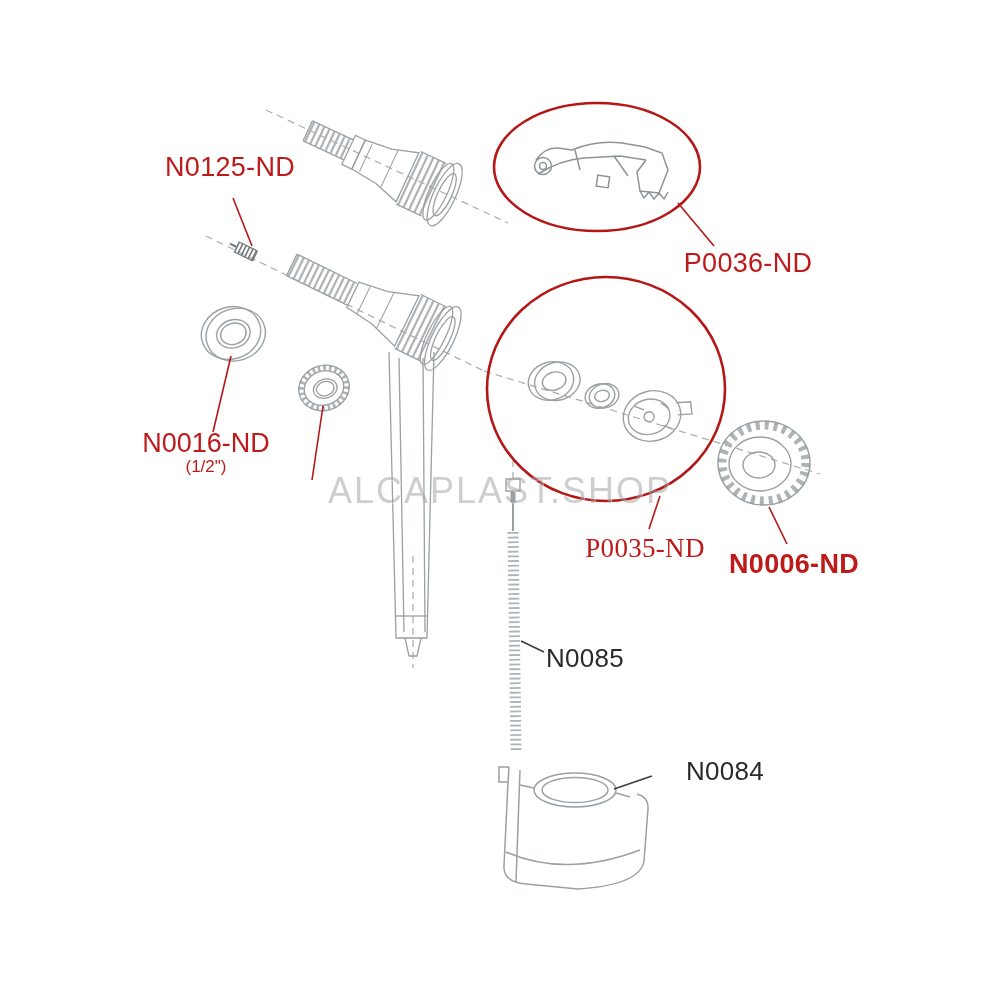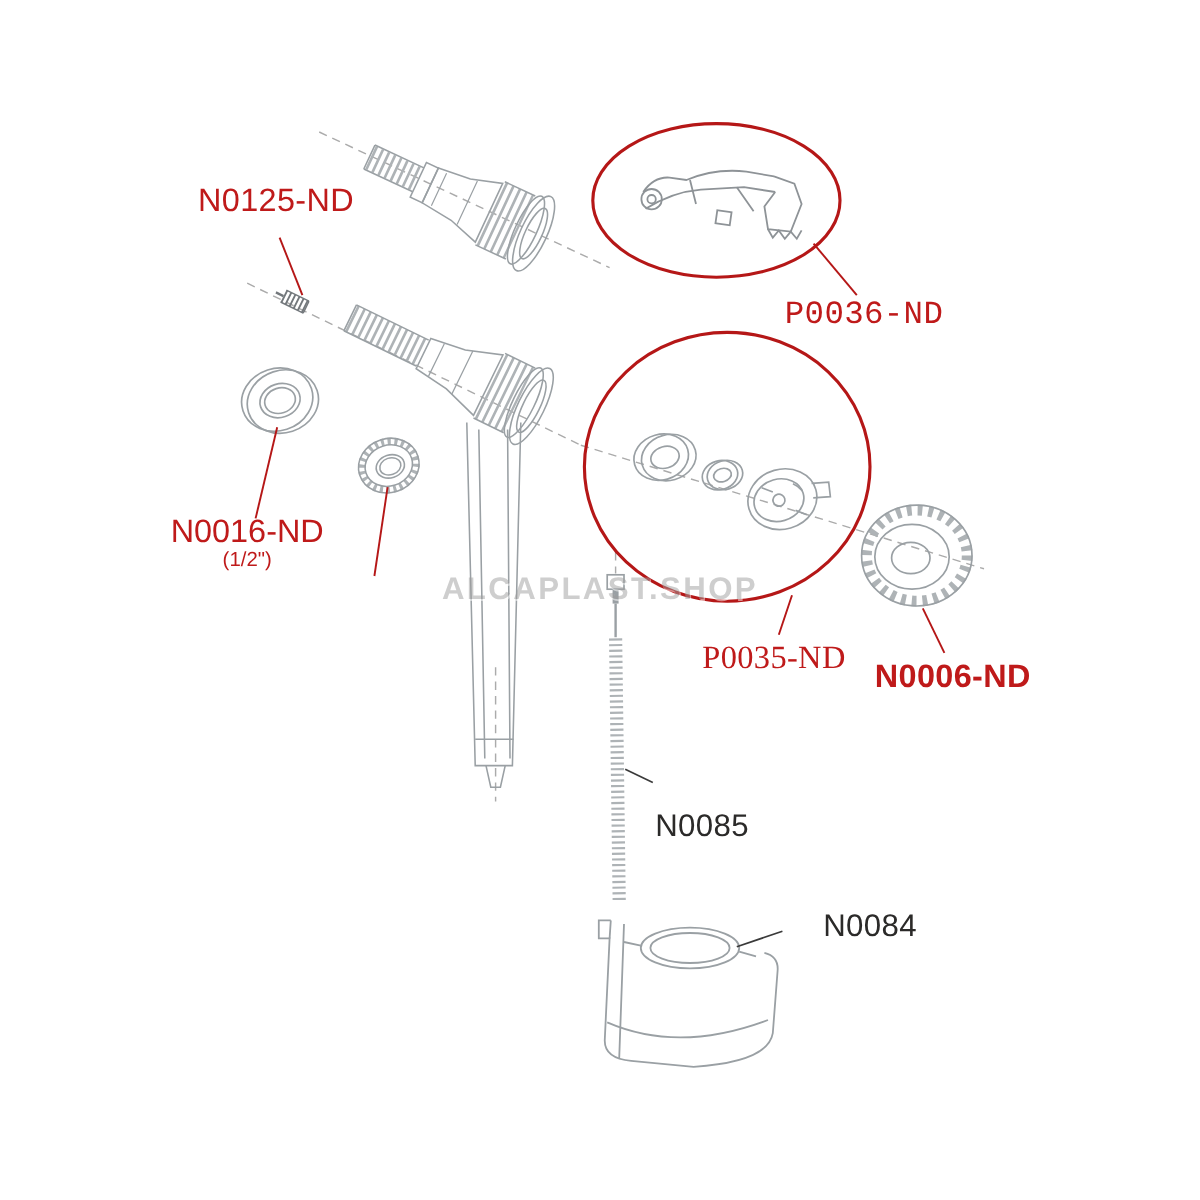--- a/index.html
+++ b/index.html
@@ -14,21 +14,21 @@
     letter-spacing:0.3px;
   }
   .label.dark{color:#2b2a29;font-size:26px;}
   .label-group{
     position:absolute;transform:translate(-50%,-50%);text-align:center;color:#bf1a1a;
   }
   .label-group .id{font-size:27px;line-height:1.05;white-space:nowrap;}
   .label-group .sub{font-size:17px;line-height:1.2;white-space:nowrap;}
   .watermark{
     position:absolute;left:500px;top:491px;transform:translate(-50%,-50%);
-    font-size:26px;font-weight:bold;letter-spacing:2px;color:#9e9e9e;opacity:0.5;
+    font-size:36px;font-weight:normal;letter-spacing:2px;color:#9e9e9e;opacity:0.5;
     text-shadow:1px 1px 0 #ffffff;white-space:nowrap;
   }
 </style>
 </head>
 <body>
 
 <div class="stage">
 
   <svg width="1000" height="1000" viewBox="0 0 1000 1000">
 
@@ -165,23 +165,23 @@
   <div class="watermark">ALCAPLAST.SHOP</div>
 
   <div class="label" style="left:230px;top:167px;">N0125-ND</div>
 
   <div class="label-group" style="left:206px;top:453px;">
     <div class="id">N0016-ND</div>
     <div class="sub">(1/2")</div>
   </div>
 
 
-  <div class="label" style="left:720px;top:263px;font-family:Liberation Mono, monospace;">P0036-ND</div>
+  <div class="label" style="left:748px;top:263px;">P0036-ND</div>
 
   <div class="label" style="left:645px;top:548px;font-family:Liberation Serif, serif;">P0035-ND</div>
 
   <div class="label" style="left:794px;top:564px;font-weight:bold;">N0006-ND</div>
 
-  <div class="label dark" style="left:585px;top:659px;margin-top:29px;">N0085</div>
+  <div class="label dark" style="left:585px;top:659px;">N0085</div>
 
   <div class="label dark" style="left:725px;top:772px;">N0084</div>
 
 </div>
 
 </body></html>

